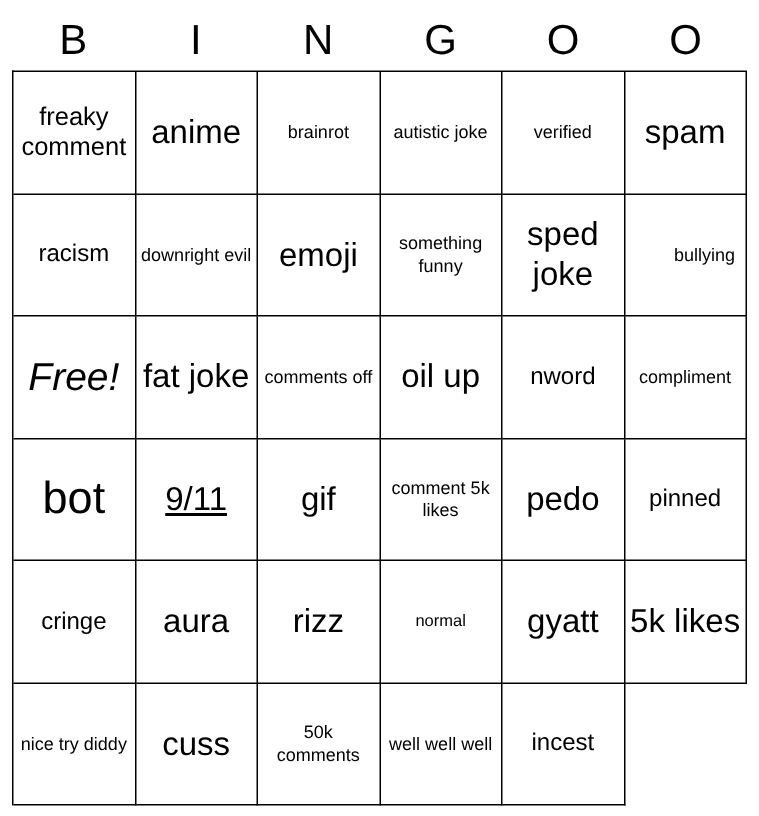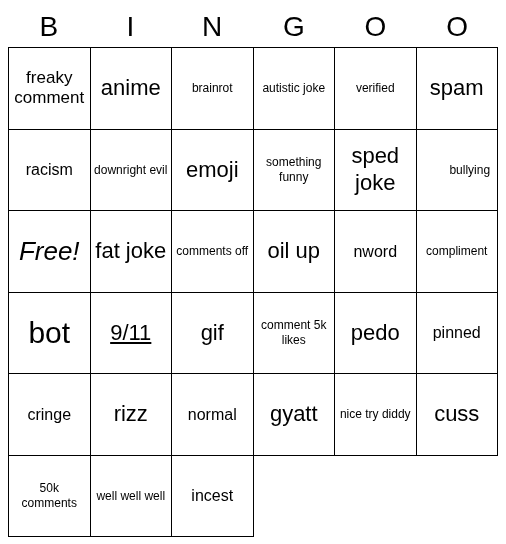--- a/index.html
+++ b/index.html
@@ -81,22 +81,24 @@
       <div class="bingo-cell" style="font-size: 22px;">oil up</div>
       <div class="bingo-cell" style="font-size: 16px;">nword</div>
       <div class="bingo-cell" style="font-size: 12px;">compliment</div>
       <div class="bingo-cell" style="font-size: 30px;">bot</div>
       <div class="bingo-cell" style="font-size: 22px; text-decoration: underline;">9/11</div>
       <div class="bingo-cell" style="font-size: 22px;">gif</div>
       <div class="bingo-cell" style="font-size: 12px;">comment 5k likes</div>
       <div class="bingo-cell" style="font-size: 22px;">pedo</div>
       <div class="bingo-cell" style="font-size: 16px;">pinned</div>
       <div class="bingo-cell" style="font-size: 16px;">cringe</div>
+      <div class="bingo-cell" style="font-size: 22px;">aura</div>
       <div class="bingo-cell" style="font-size: 22px;">rizz</div>
-      <div class="bingo-cell" style="font-size: 16px;">normal</div>
+      <div class="bingo-cell" style="font-size: 11px;">normal</div>
       <div class="bingo-cell" style="font-size: 22px;">gyatt</div>
+      <div class="bingo-cell" style="font-size: 22px;">5k likes</div>
       <div class="bingo-cell" style="font-size: 12px;">nice try diddy</div>
       <div class="bingo-cell" style="font-size: 22px;">cuss</div>
       <div class="bingo-cell" style="font-size: 12px;">50k comments</div>
       <div class="bingo-cell" style="font-size: 12px;">well well well</div>
       <div class="bingo-cell" style="font-size: 16px;">incest</div>
     </div>
 </div>
 
 </body></html>

